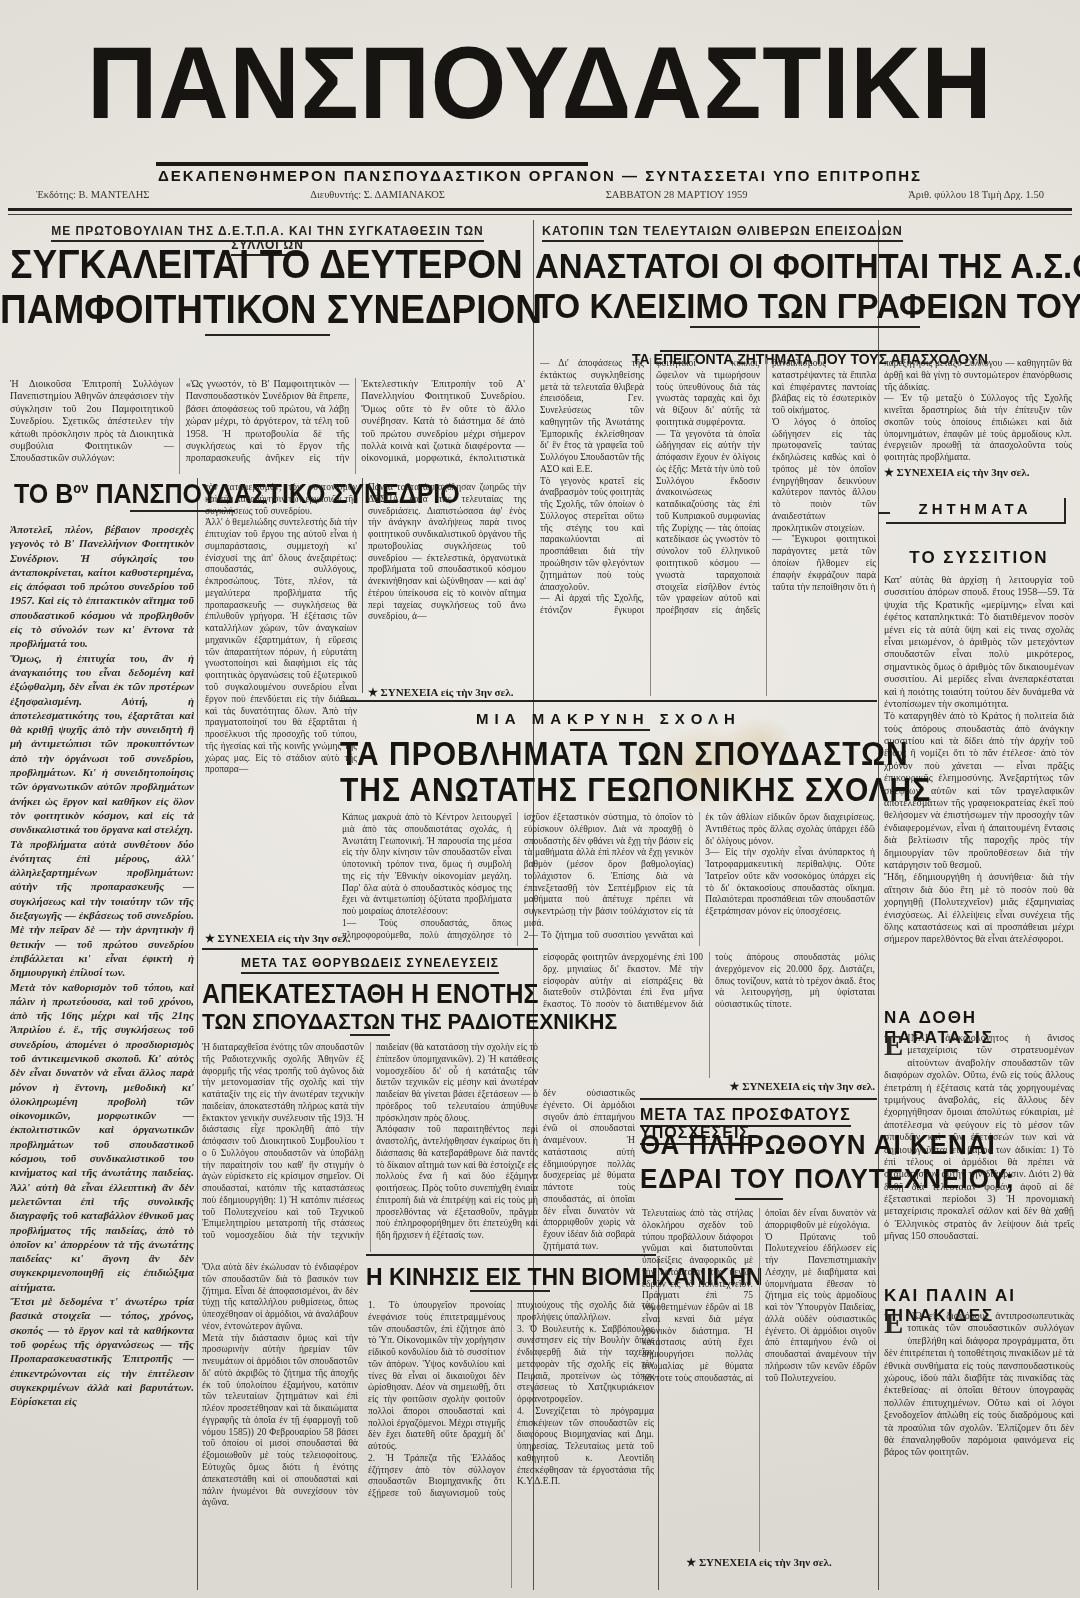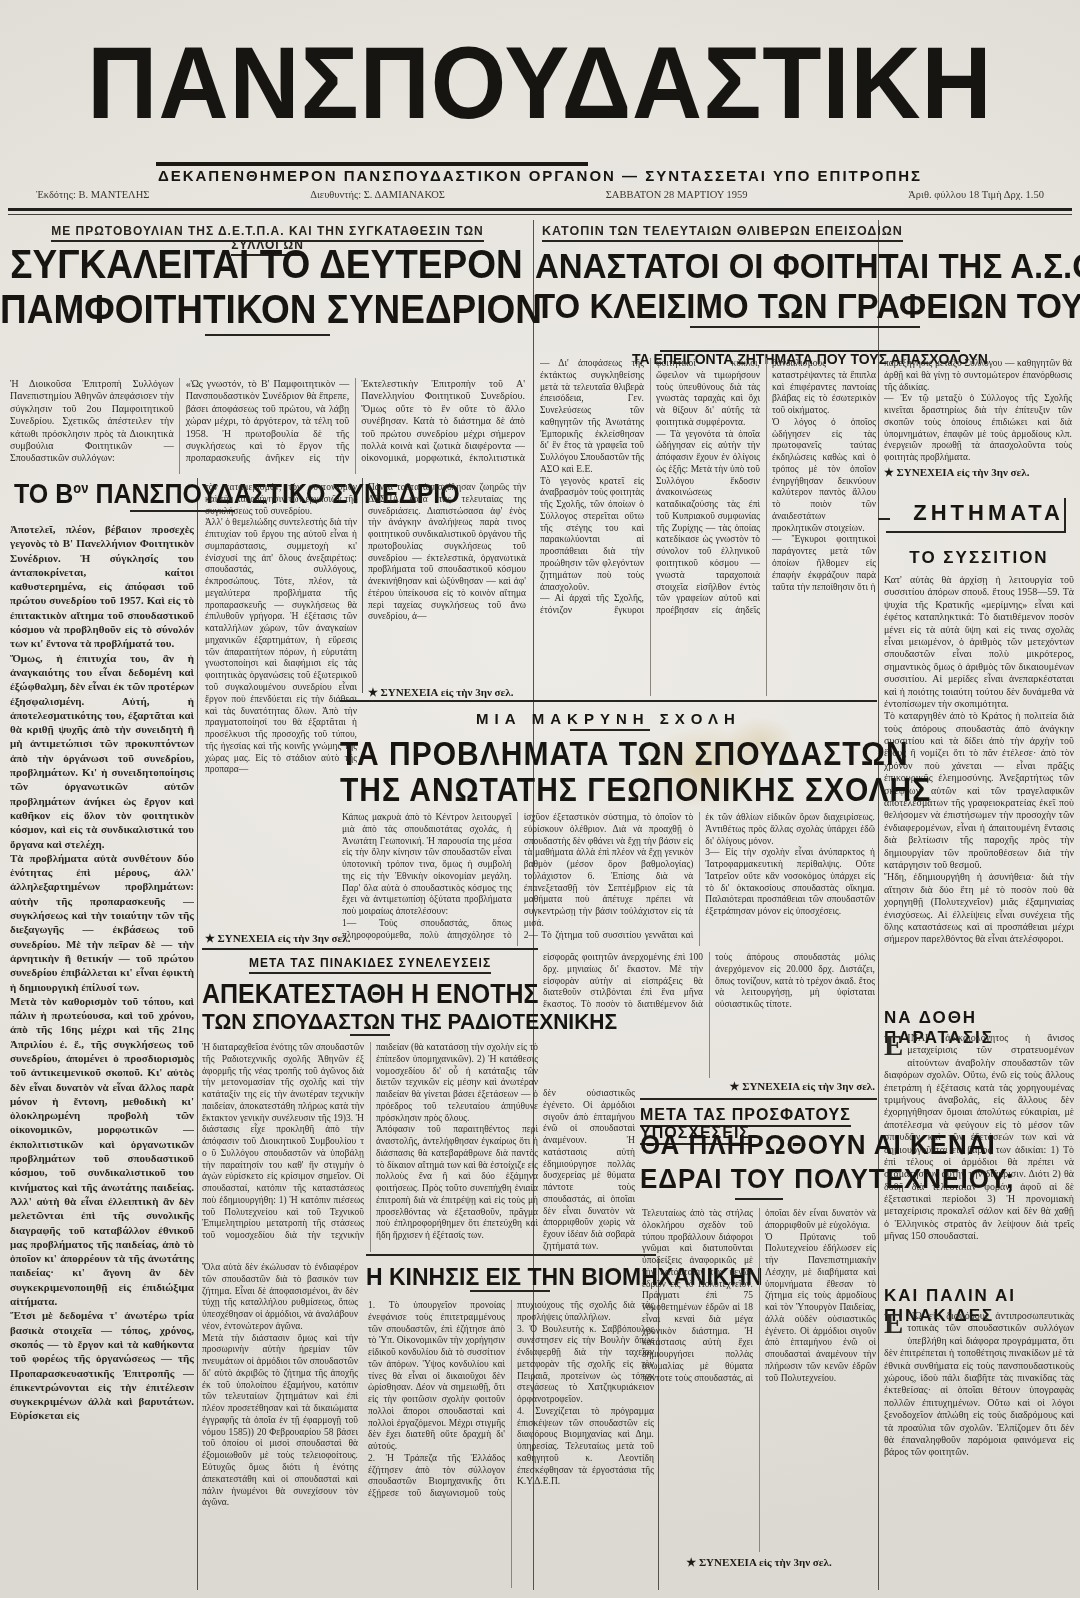--- a/index.html
+++ b/index.html
@@ -27,24 +27,24 @@
   .kicker span{border-bottom:2px solid #26241f;padding-bottom:2px;}
   .hl{font-weight:800;text-align:center;transform:scaleY(1.08);transform-origin:top;white-space:nowrap;}
   .midrule{height:2px;background:#26241f;}
   .body-cols{font-size:10px;line-height:1.24;text-align:justify;white-space:pre-line;
     overflow:hidden;color:#2c2a24;}
   .c3{column-count:3;column-gap:12px;column-rule:1px solid #8a867d;}
   .c2{column-count:2;column-gap:12px;column-rule:1px solid #8a867d;}
   .cont{font-weight:700;font-size:11px;color:#1d1b16;}
   .sec-title{font-weight:700;font-size:17px;letter-spacing:2px;}
   .dropcap::first-letter{float:left;font-size:29px;line-height:.85;font-weight:700;margin:1px 4px 0 0;}
-  #essay-body{font-weight:600;font-size:11px;line-height:1.3;text-align:justify;
+  #essay-body{font-style:italic;font-weight:600;font-size:11px;line-height:1.3;text-align:justify;
     white-space:pre-line;overflow:hidden;color:#2b2922;}
   #zitimata-box{border-bottom:2px solid #26241f;border-right:2px solid #26241f;padding:2px 0 5px 0;
-    text-align:right;font-weight:800;font-size:22px;letter-spacing:4px;}
+    text-align:center;font-weight:800;font-size:15px;letter-spacing:4px;}
   #zitimata-box:before{content:"";position:absolute;left:-8px;top:60%;width:12px;height:2px;background:#26241f;}
 </style>
 </head>
 <body>
 
 <div class="page">
 
   <div id="mast-title" class="abs sans ink">ΠΑΝΣΠΟΥΔΑΣΤΙΚΗ</div>
   <div id="title-underline" class="abs"></div>
   <div id="mast-sub" class="abs sans ink">ΔΕΚΑΠΕΝΘΗΜΕΡΟΝ  ΠΑΝΣΠΟΥΔΑΣΤΙΚΟΝ  ΟΡΓΑΝΟΝ — ΣΥΝΤΑΣΣΕΤΑΙ ΥΠΟ ΕΠΙΤΡΟΠΗΣ</div>
@@ -126,21 +126,21 @@
   <div class="abs body-cols c3" style="left:342px;top:812px;width:533px;height:134px;font-size:9.5px;">Κάπως μακρυὰ ἀπὸ τὸ Κέντρον λειτουργεῖ μιὰ ἀπὸ τὰς σπουδαιοτάτας σχολάς, ἡ Ἀνωτάτη Γεωπονική. Ἡ παρουσία της μέσα εἰς τὴν ὅλην κίνησιν τῶν σπουδαστῶν εἶναι ὑποτονικὴ τρόπον τινα, ὅμως ἡ συμβολή της εἰς τὴν Ἐθνικὴν οἰκονομίαν μεγάλη. Παρ' ὅλα αὐτὰ ὁ σπουδαστικὸς κόσμος της ἔχει νὰ ἀντιμετωπίσῃ ὀξύτατα προβλήματα ποὺ μοιραίως ἀποτελέσουν:
 1— Τοὺς σπουδαστάς, ὅπως πληροφορούμεθα, πολὺ ἀπησχόλησε τὸ ἰσχῦον ἐξεταστικὸν σύστημα, τὸ ὁποῖον τὸ εὑρίσκουν ὀλέθριον. Διὰ νὰ προαχθῇ ὁ σπουδαστὴς δὲν φθάνει νὰ ἔχῃ τὴν βάσιν εἰς τὰ μαθήματα ἀλλὰ ἐπὶ πλέον νὰ ἔχῃ γενικὸν βαθμὸν (μέσον ὅρον βαθμολογίας) τοὐλάχιστον 6. Ἐπίσης διὰ νὰ ἐπανεξετασθῇ τὸν Σεπτέμβριον εἰς τὰ μαθήματα ποὺ ἀπέτυχε πρέπει νὰ συγκεντρώσῃ τὴν βάσιν τοὐλάχιστον εἰς τὰ μισά.
 2— Τὸ ζήτημα τοῦ συσσιτίου γεννᾶται καὶ ἐκ τῶν ἀθλίων εἰδικῶν ὅρων διαχειρίσεως. Ἀντιθέτως πρὸς ἄλλας σχολὰς ὑπάρχει ἐδῶ δι' ὀλίγους μόνον.
 3— Εἰς τὴν σχολὴν εἶναι ἀνύπαρκτος ἡ Ἰατροφαρμακευτικὴ περίθαλψις. Οὔτε Ἰατρεῖον οὔτε κἂν νοσοκόμος ὑπάρχει εἰς τὸ δι' ὀκτακοσίους σπουδαστὰς οἴκημα. Παλαιότεραι προσπάθειαι τῶν σπουδαστῶν ἐξετράπησαν μόνον εἰς ὑποσχέσεις.</div>
   <div class="abs body-cols c2" style="left:543px;top:952px;width:332px;height:126px;font-size:9.5px;">εἰσφορᾶς φοιτητῶν ἀνερχομένης ἐπὶ 100 δρχ. μηνιαίως δι' ἕκαστον. Μὲ τὴν εἰσφορὰν αὐτὴν αἱ εἰσπράξεις θὰ διατεθοῦν στιλβόνται ἐπὶ ἕνα μῆνα ἕκαστος. Τὸ ποσὸν τὸ διατιθέμενον διὰ τοὺς ἀπόρους σπουδαστὰς μόλις ἀνερχόμενον εἰς 20.000 δρχ. Διστάζει, ὅπως τονίζουν, κατὰ τὸ τρέχον ἀκαδ. ἔτος νὰ λειτουργήσῃ, μὴ ὑφίσταται οὐσιαστικῶς τίποτε.</div>
   <div class="abs body-cols" style="left:543px;top:1088px;width:92px;height:166px;font-size:9.5px;">δὲν οὐσιαστικῶς ἐγένετο. Οἱ ἁρμόδιοι σιγοῦν ἀπὸ ἑπταμήνου ἐνῶ οἱ σπουδασταὶ ἀναμένουν. Ἡ κατάστασις αὐτὴ ἐδημιούργησε πολλὰς δυσχερείας μὲ θύματα πάντοτε τοὺς σπουδαστάς, αἱ ὁποῖαι δὲν εἶναι δυνατὸν νὰ ἀπορριφθοῦν χωρὶς νὰ ἔχουν ἰδέαν διὰ σοβαρὰ ζητήματά των.</div>
   <div class="abs cont" style="left:655px;top:1080px;width:220px;text-align:right;">★ ΣΥΝΕΧΕΙΑ εἰς τὴν 3ην σελ.</div>
 
   <div class="hline" style="left:202px;top:948px;width:336px;height:2px;background:#26241f;"></div>
   <div class="abs sans kicker ink" style="left:202px;top:956px;width:336px;text-align:center;font-size:12px;">
-    <span>ΜΕΤΑ ΤΑΣ ΠΙΝΑΚΙΔΕΣ ΣΥΝΕΛΕΥΣΕΙΣ</span>
+    <span>ΜΕΤΑ ΤΑΣ ΘΟΡΥΒΩΔΕΙΣ ΣΥΝΕΛΕΥΣΕΙΣ</span>
   </div>
   <div class="abs sans hl ink" style="left:202px;top:978px;width:336px;font-size:25px;font-weight:700;">ΑΠΕΚΑΤΕΣΤΑΘΗ Η ΕΝΟΤΗΣ</div>
   <div class="abs sans hl ink" style="left:202px;top:1008px;width:336px;font-size:21px;font-weight:700;">ΤΩΝ ΣΠΟΥΔΑΣΤΩΝ ΤΗΣ ΡΑΔΙΟΤΕΧΝΙΚΗΣ</div>
   <div class="abs midrule" style="left:350px;top:1034px;width:40px;"></div>
   <div class="abs body-cols c2" style="left:202px;top:1042px;width:336px;height:210px;font-size:9.5px;">Ἡ διαταραχθεῖσα ἑνότης τῶν σπουδαστῶν τῆς Ραδιοτεχνικῆς σχολῆς Ἀθηνῶν ἐξ ἀφορμῆς τῆς νέας τροπῆς τοῦ ἀγῶνος διὰ τὴν μετονομασίαν τῆς σχολῆς καὶ τὴν κατάταξίν της εἰς τὴν ἀνωτέραν τεχνικὴν παιδείαν, ἀποκατεστάθη πλήρως κατὰ τὴν ἔκτακτον γενικὴν συνέλευσιν τῆς 19)3. Ἡ διάστασις εἶχε προκληθῆ ἀπὸ τὴν ἀπόφασιν τοῦ Διοικητικοῦ Συμβουλίου τ ο ῦ Συλλόγου σπουδαστῶν νὰ ὑποβάλῃ τὴν παραίτησίν του καθ' ἣν στιγμὴν ὁ ἀγὼν εὑρίσκετο εἰς κρίσιμον σημεῖον. Οἱ σπουδασταί, κατόπιν τῆς καταστάσεως ποὺ ἐδημιουργήθη: 1) Ἡ κατόπιν πιέσεως τοῦ Πολυτεχνείου καὶ τοῦ Τεχνικοῦ Ἐπιμελητηρίου μετατροπὴ τῆς στάσεως τοῦ νομοσχεδίου διὰ τὴν τεχνικὴν παιδείαν (θὰ κατατάσσῃ τὴν σχολὴν εἰς τὸ ἐπίπεδον ὑπομηχανικῶν). 2) Ἡ κατάθεσις νομοσχεδίου δι' οὗ ἡ κατάταξις τῶν διετῶν τεχνικῶν εἰς μέσην καὶ ἀνωτέραν παιδείαν θὰ γίνεται βάσει ἐξετάσεων — ὁ πρόεδρος τοῦ τελευταίου ἀπηύθυνε πρόσκλησιν πρὸς ὅλους.
 Ἀπόφασιν τοῦ παραιτηθέντος περὶ ἀναστολῆς, ἀντελήφθησαν ἐγκαίρως ὅτι ἡ διάσπασις θὰ κατεβαράθρωνε διὰ παντὸς τὸ δίκαιον αἴτημά των καὶ θὰ ἐστοίχιζε εἰς πολλοὺς ἕνα ἢ καὶ δύο ἑξάμηνα φοιτήσεως. Πρὸς τοῦτο συνεπήχθη ἑνιαία ἐπιτροπὴ διὰ νὰ ἐπιτρέψῃ καὶ εἰς τοὺς μὴ προσελθόντας νὰ ἐξετασθοῦν, πρᾶγμα ποὺ ἐπληροφορήθημεν ὅτι ἐπετεύχθη καὶ ἤδη ἤρχισεν ἡ ἐξέτασίς των.</div>
   <div class="abs body-cols" style="left:202px;top:1262px;width:156px;height:326px;font-size:9.5px;">Ὅλα αὐτὰ δὲν ἐκώλυσαν τὸ ἐνδιαφέρον τῶν σπουδαστῶν διὰ τὸ βασικόν των ζήτημα. Εἶναι δὲ ἀποφασισμένοι, ἂν δὲν τύχῃ τῆς καταλλήλου ρυθμίσεως, ὅπως ὑπεσχέθησαν οἱ ἁρμόδιοι, νὰ ἀναλάβουν νέον, ἐντονώτερον ἀγῶνα.
 Μετὰ τὴν διάστασιν ὅμως καὶ τὴν προσωρινὴν αὐτὴν ἡρεμίαν τῶν πνευμάτων οἱ ἁρμόδιοι τῶν σπουδαστῶν δι' αὐτὸ ἀκριβῶς τὸ ζήτημα τῆς ἀποχῆς ἐκ τοῦ ὑπολοίπου ἐξαμήνου, κατόπιν τῶν τελευταίων ζητημάτων καὶ ἐπὶ πλέον προσετέθησαν καὶ τὰ δικαιώματα ἐγγραφῆς τὰ ὁποῖα ἐν τῇ ἐφαρμογῇ τοῦ νόμου 1585)) 20 Φεβρουαρίου 58 βάσει τοῦ ὁποίου οἱ μισοὶ σπουδασταὶ θὰ ἐξομοιωθοῦν μὲ τοὺς τελειοφοίτους. Εὐτυχῶς ὅμως διότι ἡ ἑνότης ἀπεκατεστάθη καὶ οἱ σπουδασταὶ καὶ πάλιν ἡνωμένοι θὰ συνεχίσουν τὸν ἀγῶνα.</div>
 
   <div class="hline" style="left:366px;top:1254px;width:290px;height:2px;background:#26241f;"></div>

